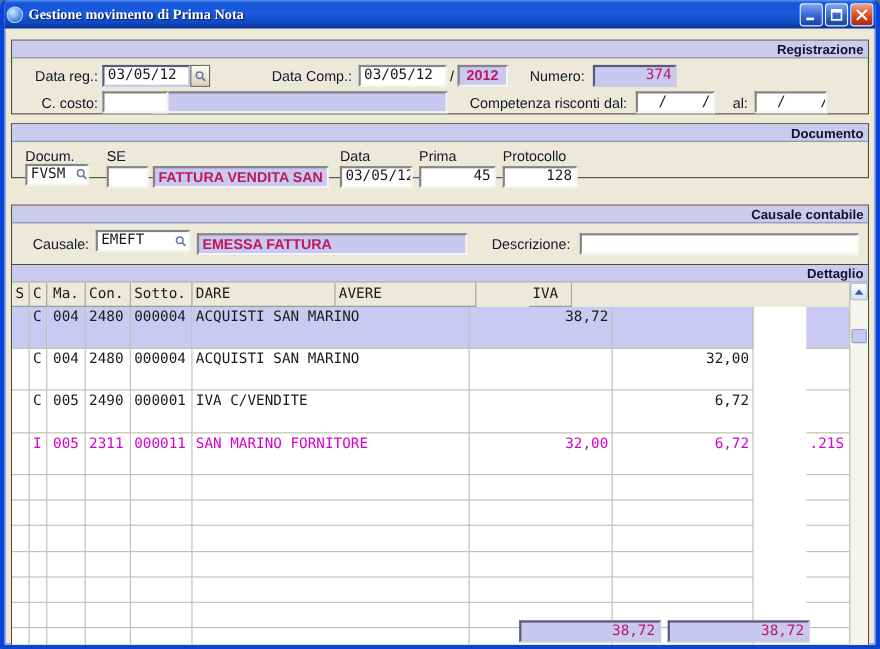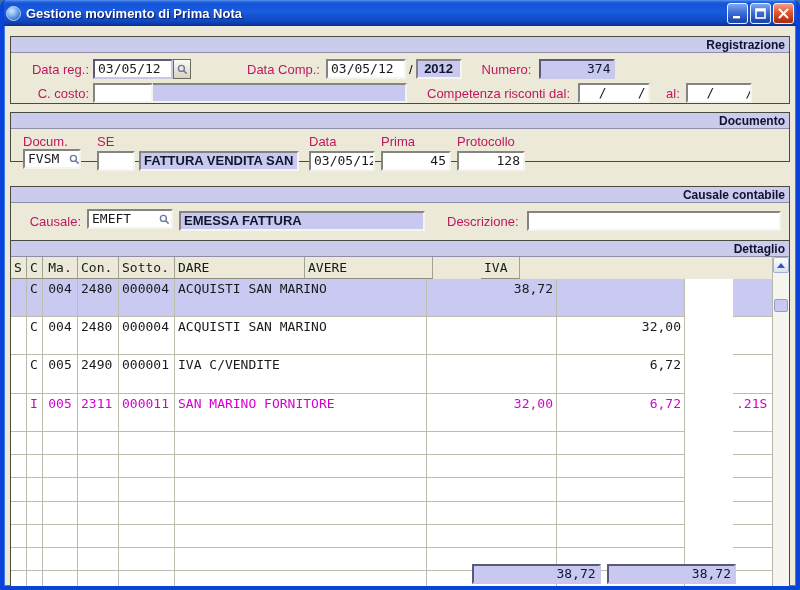--- a/index.html
+++ b/index.html
@@ -21,21 +21,21 @@
     display:flex; align-items:center; padding:0 6px; gap:5px;
   }
   .app-icon {
     width:15px; height:15px; border-radius:50%;
     background: radial-gradient(circle at 35% 30%, #CFE4FF 0%, #7FB2F0 40%, #3E72C8 75%, #2B55A8 100%);
     border:1px solid #B9D2F2; flex:0 0 auto;
   }
   .title {
     color:#fff; font-weight:bold; font-size:13px;
     text-shadow:1px 1px 1px rgba(0,0,40,.7);
-    flex:1 1 auto; white-space:nowrap; overflow:hidden;
+    flex:1 1 auto; white-space:nowrap; overflow:hidden;font-family:Liberation Serif, serif;
   }
   .controls { display:flex; gap:2px; }
   .tb-btn {
     width:21px; height:21px; border-radius:3px; border:1px solid #EAF2FD;
     display:flex; align-items:center; justify-content:center; cursor:pointer; padding:0;
   }
   .tb-blue { background: linear-gradient(180deg,#7FA8F0 0%, #3E6ED8 45%, #1E48B0 90%); }
   .tb-red  { background: linear-gradient(180deg,#F0A088 0%, #E0572E 45%, #B03010 90%); }
   .tb-btn svg { display:block; }
 
@@ -48,29 +48,29 @@
   .sec-head {
     height:16px; background:#CBCBEC; border-bottom:1px solid #8E8EA8;
     font-size:12px; font-weight:bold; color:#101030;
     text-align:right; padding:1px 4px 0 0; line-height:14px;
   }
   .sec-registrazione { top:10px; height:68px; }
   .sec-documento     { top:86px; height:50px; }
   .sec-causale       { top:160px; height:64px; }
   .sec-dettaglio     { top:214px; height:402px; }
 
-  .lbl { font-size:13px; color:#be185d; white-space:nowrap; }
+  .lbl { font-size:13px; color:#0f172a; white-space:nowrap; }
 
   .tf {
     display:inline-block; height:20px; background:#fff;
     border:2px solid; border-color:#848484 #F6F5EC #F6F5EC #848484;
     font-family:"DejaVu Sans Mono", monospace; font-size:13px; color:#1A1A1A;
     line-height:16px; padding:0 3px; white-space:pre; overflow:hidden;
   }
-  .tf.lav { background:#C8C8F0; color:#0f172a; }
+  .tf.lav { background:#C8C8F0; color:#be185d; }
   .tf.boldtxt { font-weight:bold; font-family:"Liberation Sans",sans-serif; }
   .tf.r { text-align:right; }
   .tf.c { text-align:center; }
   .tf.focusring { border-color:#5A5A78 #C9C9E6 #C9C9E6 #5A5A78; }
 
   .lkp-btn {
     width:18px; height:20px; border:1px solid #6A6A5E;
     background: linear-gradient(180deg,#FDFBF2,#D8D4C0);
     display:inline-flex; align-items:center; justify-content:center;
     cursor:pointer; padding:0;

